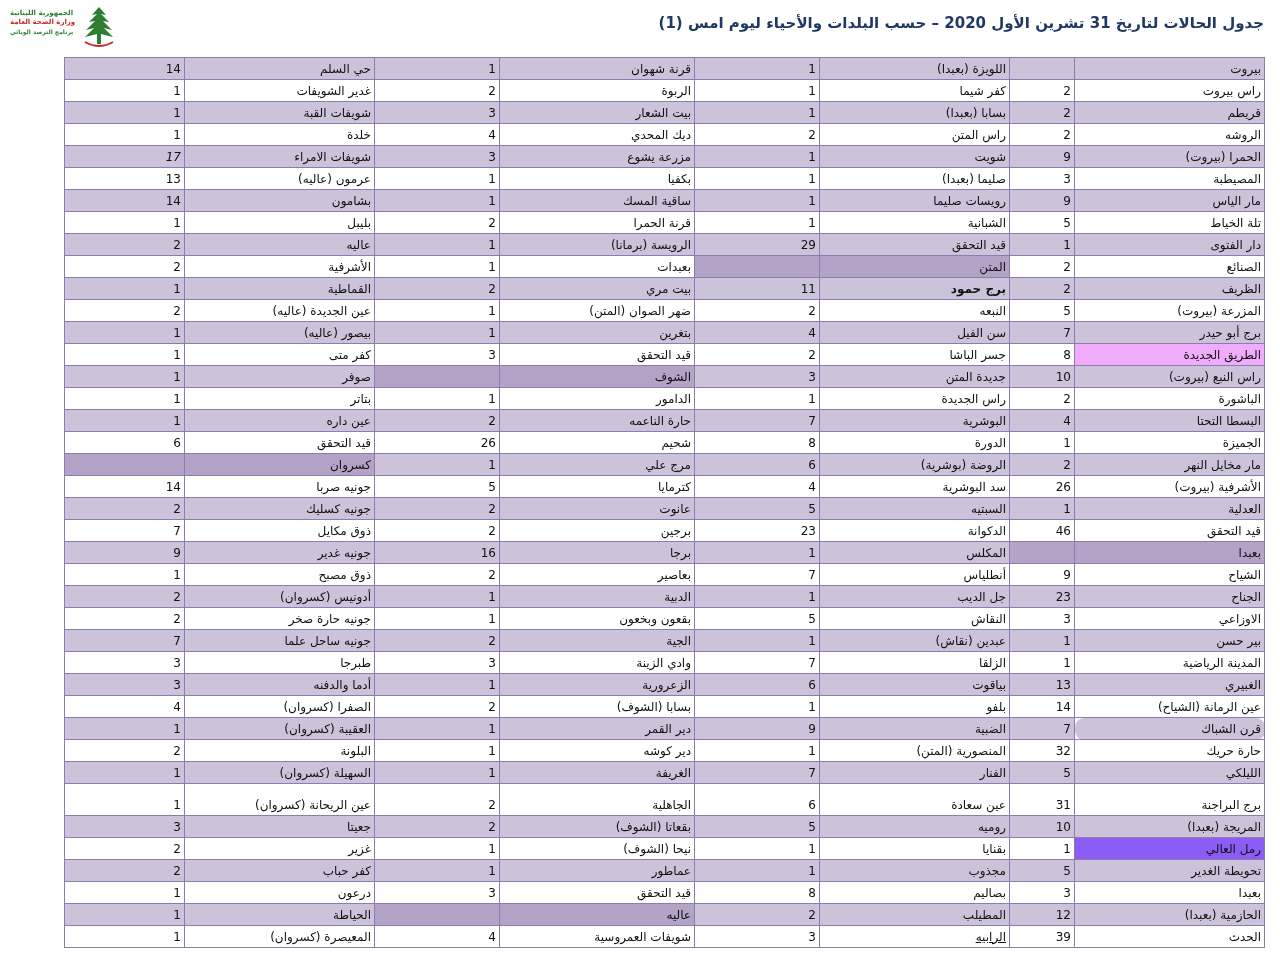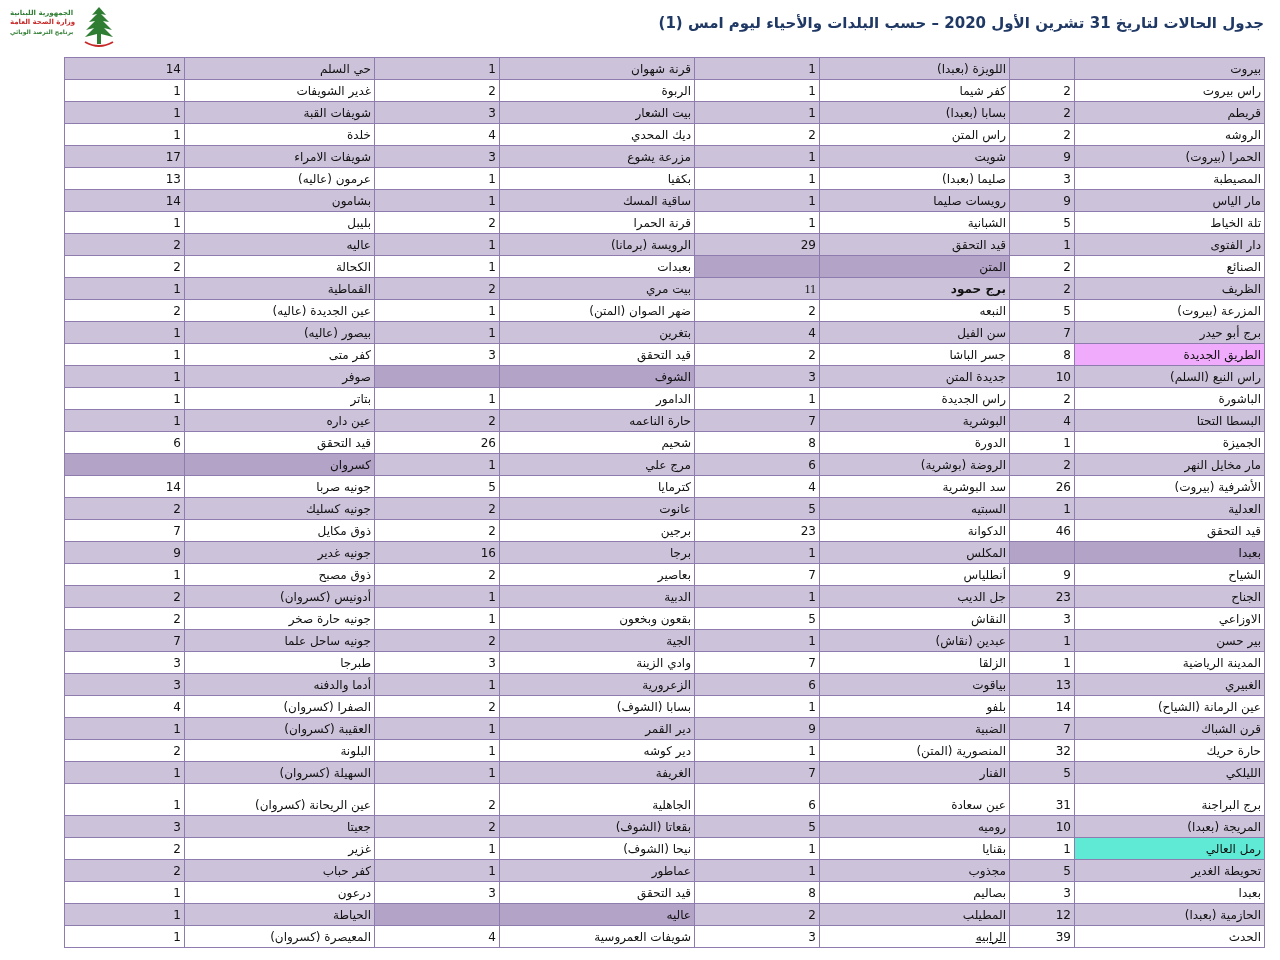--- a/index.html
+++ b/index.html
@@ -107,21 +107,21 @@
           <td class="num" style="background: rgb(255, 255, 255);">1</td>
         </tr>
         <tr>
           <td style="background: rgb(204, 194, 218);">الحمرا (بيروت)</td>
           <td class="num" style="background: rgb(204, 194, 218);">9</td>
           <td style="background: rgb(204, 194, 218);">شويت</td>
           <td class="num" style="background: rgb(204, 194, 218);">1</td>
           <td style="background: rgb(204, 194, 218);">مزرعة يشوع</td>
           <td class="num" style="background: rgb(204, 194, 218);">3</td>
           <td style="background: rgb(204, 194, 218);">شويفات الامراء</td>
-          <td class="num" style="background: rgb(204, 194, 218);">17</td>
+          <td class="num" style="background: rgb(204, 194, 218); font-style: italic;">17</td>
         </tr>
         <tr>
           <td style="background: rgb(255, 255, 255);">المصيطبة</td>
           <td class="num" style="background: rgb(255, 255, 255);">3</td>
           <td style="background: rgb(255, 255, 255);">صليما (بعبدا)</td>
           <td class="num" style="background: rgb(255, 255, 255);">1</td>
           <td style="background: rgb(255, 255, 255);">بكفيا</td>
           <td class="num" style="background: rgb(255, 255, 255);">1</td>
           <td style="background: rgb(255, 255, 255);">عرمون (عاليه)</td>
           <td class="num" style="background: rgb(255, 255, 255);">13</td>
@@ -156,28 +156,28 @@
           <td style="background: rgb(204, 194, 218);">عاليه</td>
           <td class="num" style="background: rgb(204, 194, 218);">2</td>
         </tr>
         <tr>
           <td style="background: rgb(255, 255, 255);">الصنائع</td>
           <td class="num" style="background: rgb(255, 255, 255);">2</td>
           <td style="background: rgb(178, 163, 199);">المتن</td>
           <td class="num" style="background: rgb(178, 163, 199);"></td>
           <td style="background: rgb(255, 255, 255);">بعبدات</td>
           <td class="num" style="background: rgb(255, 255, 255);">1</td>
-          <td style="background: rgb(255, 255, 255);">الكحالة</td>
+          <td style="background: rgb(255, 255, 255);">الأشرفية</td>
           <td class="num" style="background: rgb(255, 255, 255);">2</td>
         </tr>
         <tr>
           <td style="background: rgb(204, 194, 218);">الظريف</td>
           <td class="num" style="background: rgb(204, 194, 218);">2</td>
           <td style="background: rgb(204, 194, 218); font-weight: bold;">برج حمود</td>
-          <td class="num" style="background: rgb(204, 194, 218); font-family: Liberation Serif, serif;">11</td>
+          <td class="num" style="background: rgb(204, 194, 218);">11</td>
           <td style="background: rgb(204, 194, 218);">بيت مري</td>
           <td class="num" style="background: rgb(204, 194, 218);">2</td>
           <td style="background: rgb(204, 194, 218);">القماطية</td>
           <td class="num" style="background: rgb(204, 194, 218);">1</td>
         </tr>
         <tr>
           <td style="background: rgb(255, 255, 255);">المزرعة (بيروت)</td>
           <td class="num" style="background: rgb(255, 255, 255);">5</td>
           <td style="background: rgb(255, 255, 255);">النبعه</td>
           <td class="num" style="background: rgb(255, 255, 255);">2</td>
@@ -200,21 +200,21 @@
           <td style="background: #f0abfc;">الطريق الجديدة</td>
           <td class="num" style="background: rgb(255, 255, 255);">8</td>
           <td style="background: rgb(255, 255, 255);">جسر الباشا</td>
           <td class="num" style="background: rgb(255, 255, 255);">2</td>
           <td style="background: rgb(255, 255, 255);">قيد التحقق</td>
           <td class="num" style="background: rgb(255, 255, 255);">3</td>
           <td style="background: rgb(255, 255, 255);">كفر متى</td>
           <td class="num" style="background: rgb(255, 255, 255);">1</td>
         </tr>
         <tr>
-          <td style="background: rgb(204, 194, 218);">راس النبع (السلم)</td>
+          <td style="background: rgb(204, 194, 218);">راس النبع (بيروت)</td>
           <td class="num" style="background: rgb(204, 194, 218);">10</td>
           <td style="background: rgb(204, 194, 218);">جديدة المتن</td>
           <td class="num" style="background: rgb(204, 194, 218);">3</td>
           <td style="background: rgb(178, 163, 199);">الشوف</td>
           <td class="num" style="background: rgb(178, 163, 199);"></td>
           <td style="background: rgb(204, 194, 218);">صوفر</td>
           <td class="num" style="background: rgb(204, 194, 218);">1</td>
         </tr>
         <tr>
           <td style="background: rgb(255, 255, 255);">الباشورة</td>
@@ -360,21 +360,21 @@
           <td style="background: rgb(255, 255, 255);">عين الرمانة (الشياح)</td>
           <td class="num" style="background: rgb(255, 255, 255);">14</td>
           <td style="background: rgb(255, 255, 255);">بلفو</td>
           <td class="num" style="background: rgb(255, 255, 255);">1</td>
           <td style="background: rgb(255, 255, 255);">بسابا (الشوف)</td>
           <td class="num" style="background: rgb(255, 255, 255);">2</td>
           <td style="background: rgb(255, 255, 255);">الصفرا (كسروان)</td>
           <td class="num" style="background: rgb(255, 255, 255);">4</td>
         </tr>
         <tr>
-          <td style="background: rgb(204, 194, 218);">قرن الشباك</td>
+          <td style="background: rgb(204, 194, 218); border-radius: 9px;">قرن الشباك</td>
           <td class="num" style="background: rgb(204, 194, 218);">7</td>
           <td style="background: rgb(204, 194, 218);">الضبية</td>
           <td class="num" style="background: rgb(204, 194, 218);">9</td>
           <td style="background: rgb(204, 194, 218);">دير القمر</td>
           <td class="num" style="background: rgb(204, 194, 218);">1</td>
           <td style="background: rgb(204, 194, 218);">العقيبة (كسروان)</td>
           <td class="num" style="background: rgb(204, 194, 218);">1</td>
         </tr>
         <tr>
           <td style="background: rgb(255, 255, 255);">حارة حريك</td>
@@ -410,21 +410,21 @@
           <td style="background: rgb(204, 194, 218);">المريجة (بعبدا)</td>
           <td class="num" style="background: rgb(204, 194, 218);">10</td>
           <td style="background: rgb(204, 194, 218);">روميه</td>
           <td class="num" style="background: rgb(204, 194, 218);">5</td>
           <td style="background: rgb(204, 194, 218);">بقعاتا (الشوف)</td>
           <td class="num" style="background: rgb(204, 194, 218);">2</td>
           <td style="background: rgb(204, 194, 218);">جعيتا</td>
           <td class="num" style="background: rgb(204, 194, 218);">3</td>
         </tr>
         <tr>
-          <td style="background: #5eead4;">رمل العالي</td>
+          <td style="background: #8b5cf6;">رمل العالي</td>
           <td class="num" style="background: rgb(255, 255, 255);">1</td>
           <td style="background: rgb(255, 255, 255);">بقنايا</td>
           <td class="num" style="background: rgb(255, 255, 255);">1</td>
           <td style="background: rgb(255, 255, 255);">نيحا (الشوف)</td>
           <td class="num" style="background: rgb(255, 255, 255);">1</td>
           <td style="background: rgb(255, 255, 255);">غزير</td>
           <td class="num" style="background: rgb(255, 255, 255);">2</td>
         </tr>
         <tr>
           <td style="background: rgb(204, 194, 218);">تحويطة الغدير</td>

